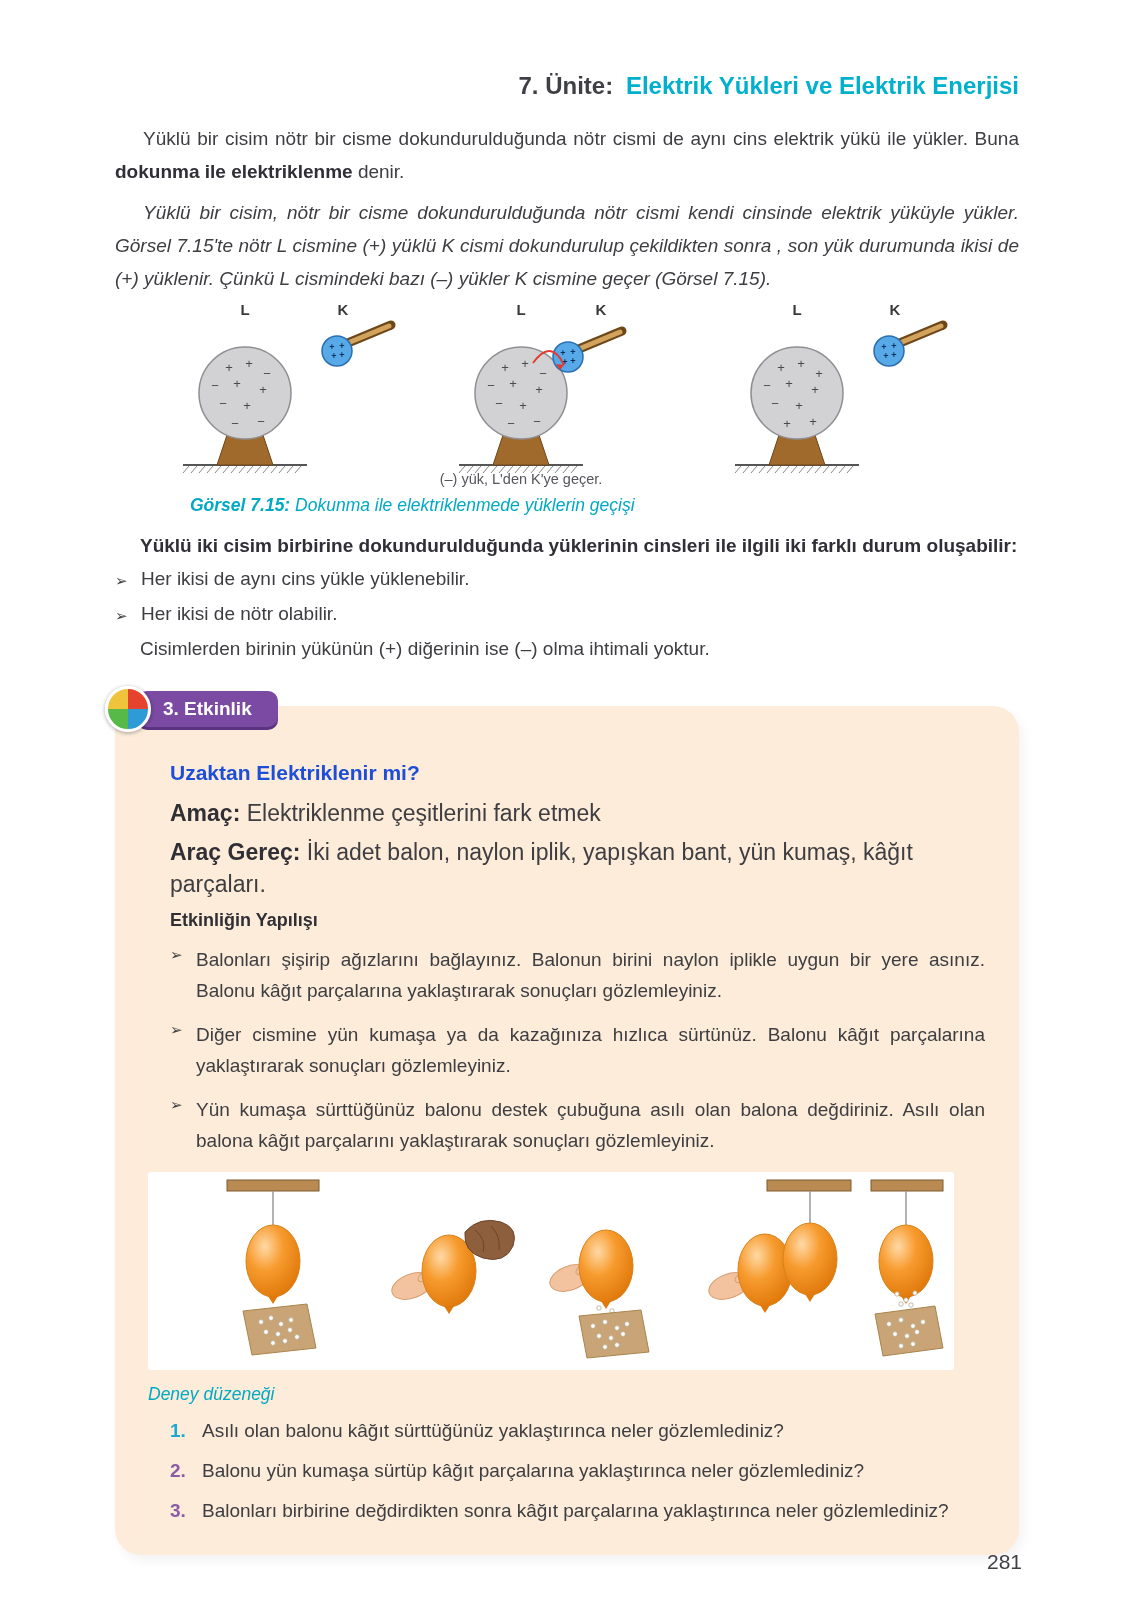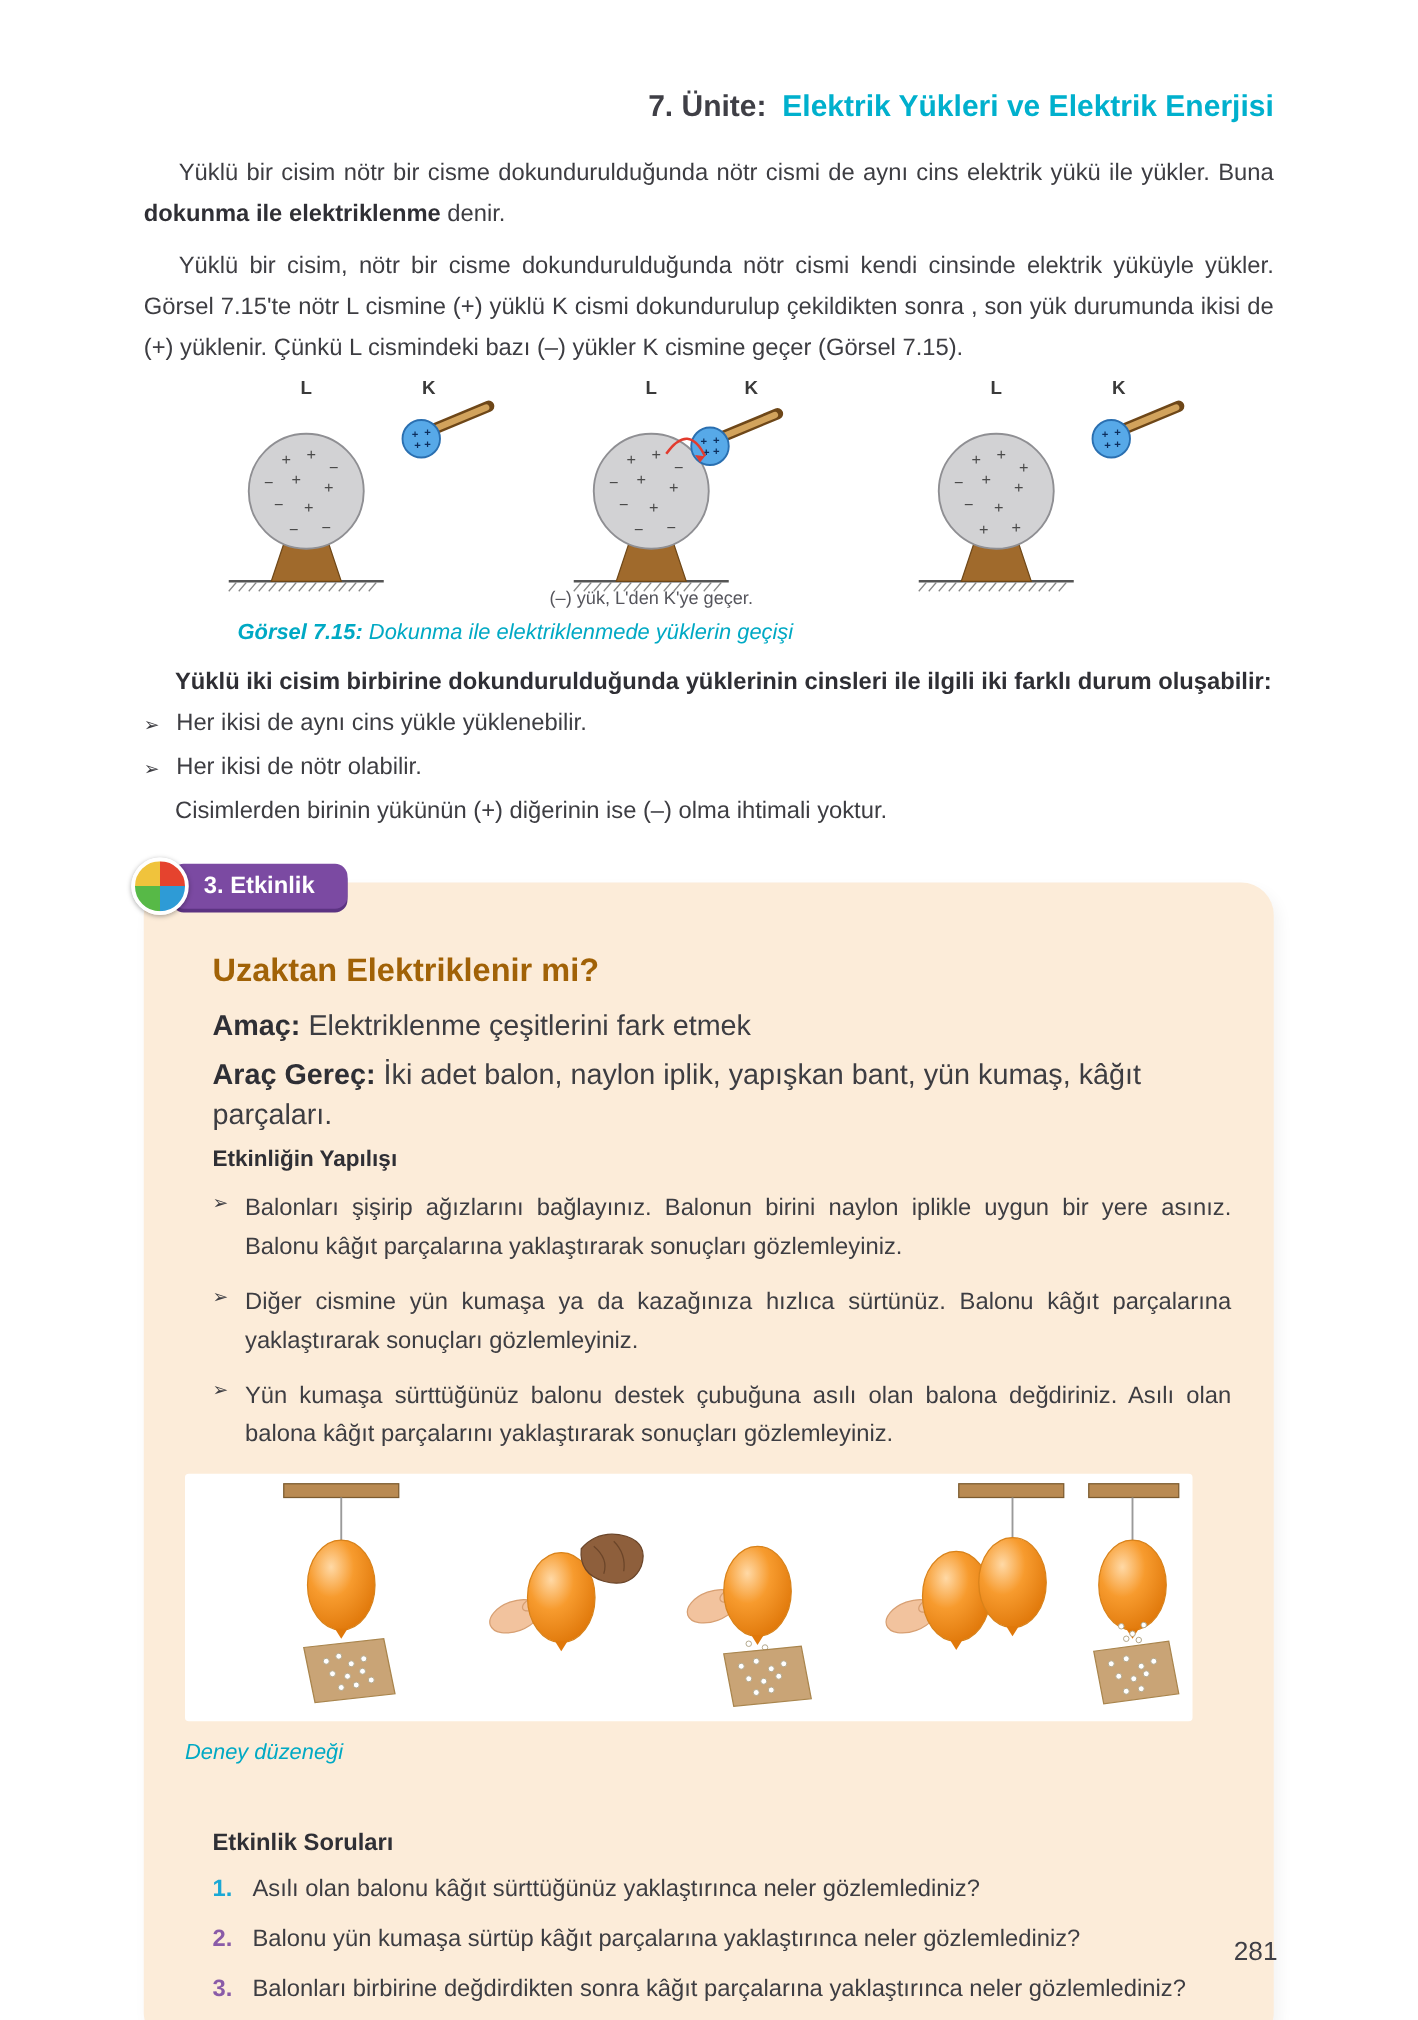--- a/index.html
+++ b/index.html
@@ -11,21 +11,21 @@
   .content { padding:0 115px; }
 
   
   .unit-header { margin-top:72px; text-align:right; font-size:24px; font-weight:bold; }
   .unit-label { color:#3f3f46; }
   .unit-title { color:#00b0cd; margin-left:6px; }
 
   
   .para { font-size:19px; line-height:33px; text-align:justify; text-indent:28px; }
   .p1 { margin-top:22px; }
-  .p2 { margin-top:8px; }
+  .p2 { margin-top:8px;font-style:italic; }
   .bold { font-weight:bold; color:#2f2f35; }
 
   
   .figure-row { display:flex; gap:46px; margin:6px 0 0 60px; }
   .fig-group { display:block; font-family:"Liberation Sans", sans-serif; }
   .fig-mid-caption { width:300px; margin:-10px 0 0 256px; text-align:center;
     font-size:14.5px; color:#55555c; }
   .fig-caption { margin:8px 0 0 75px; font-size:17.5px; font-style:italic; color:#00a9c4; }
   .fig-caption b { font-style:italic; }
 
@@ -46,21 +46,21 @@
   .badge-icon {
     width:46px; height:46px; border-radius:50%; border:3px solid #ffffff;
     background:conic-gradient(#e5432e 0 25%, #2e9bd6 25% 50%, #57b947 50% 75%, #f0c33c 75% 100%);
     box-shadow:0 1px 4px rgba(0,0,0,0.35); position:relative; z-index:2;
   }
   .badge-pill {
     margin-left:-14px; background:#7b4aa2; color:#ffffff; font-weight:bold;
     font-size:19px; padding:7px 26px 7px 26px; border-radius:10px;
     box-shadow:0 3px 0 #5c3382; z-index:1;
   }
-  .act-title { color:#a16207; font-weight:bold; font-size:26px; margin:14px 0 12px 0; }
+  .act-title { color:#1d4ed8; font-weight:bold; font-size:21px; margin:14px 0 12px 0; }
   .act-row { font-size:23px; line-height:32px; margin:7px 0; }
   .act-row b { color:#2f2f35; }
   .act-sub { font-weight:bold; color:#2f2f35; font-size:18px; margin:10px 0 4px 0; }
   .step { display:flex; margin:13px 0; font-size:19px; }
   .step .bullet-glyph { flex:0 0 26px; }
   .step-text { flex:1; text-align:justify; line-height:31px; }
 
   .illustration-panel {
     margin:16px 0 0 -22px; width:806px; height:198px; background:#ffffff;
     border-radius:3px; display:flex; align-items:center; justify-content:center;
@@ -357,21 +357,20 @@
                 <circle cx="768" cy="158" r="2.4"></circle>
                 <circle cx="752" cy="172" r="2.4"></circle>
                 <circle cx="764" cy="170" r="2.4"></circle>
             </g>
           </g>
         </svg>
       </div>
 
       <div class="diagram-caption">Deney düzeneği</div>
 
-      <div class="questions-label">Etkinlik Soruları</div>
 
       <div class="question">
         <span class="q-num qn-1">1.</span>
         <span class="q-text">Asılı olan balonu kâğıt sürttüğünüz yaklaştırınca neler gözlemlediniz?</span>
       </div>
       <div class="question">
         <span class="q-num qn-2">2.</span>
         <span class="q-text">Balonu yün kumaşa sürtüp kâğıt parçalarına yaklaştırınca neler gözlemlediniz?</span>
       </div>
       <div class="question">

